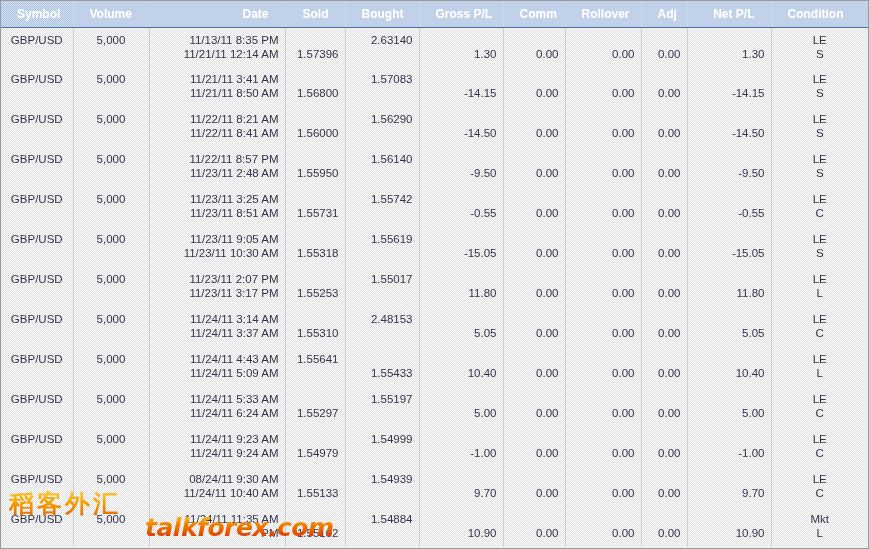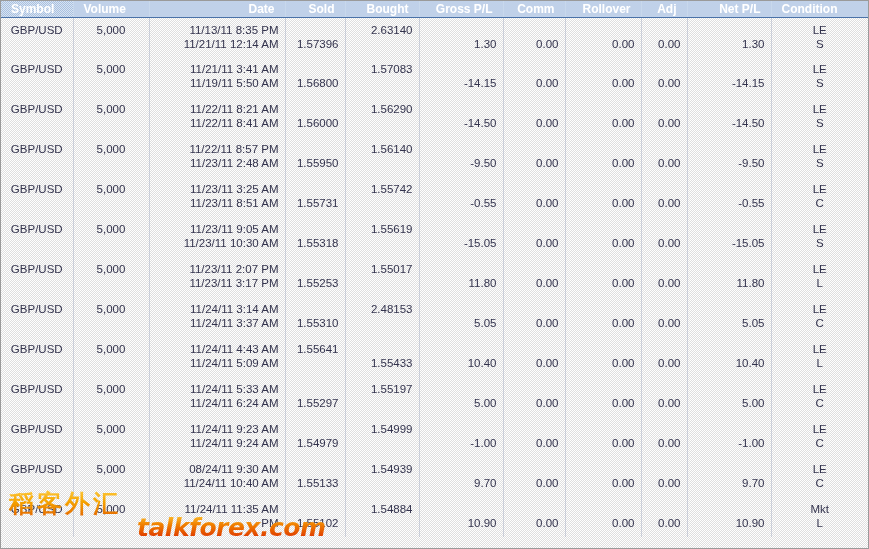--- a/index.html
+++ b/index.html
@@ -33,22 +33,22 @@
   table.grid {
     position: relative;
     width: 867px;
     border-collapse: collapse;
     table-layout: fixed;
     font-size: 11.5px;
   }
 
   
   thead th {
-    height: 16px;
-    padding: 0 10px;
+    height: 26px;
+    padding: 0 16px;
     box-sizing: border-box;
     font-weight: bold;
     font-size: 12px;
     color: #ffffff;
     text-shadow: 0 0 1px rgba(255,255,255,0.25);
     background-color: #a8c0e0;
     background-image:
       linear-gradient(45deg, rgba(255,255,255,0.55) 25%, transparent 25%, transparent 75%, rgba(255,255,255,0.55) 75%),
       linear-gradient(45deg, rgba(255,255,255,0.55) 25%, transparent 25%, transparent 75%, rgba(255,255,255,0.55) 75%);
     background-size: 2px 2px, 2px 2px;
@@ -95,21 +95,21 @@
   col.c-netpl     { width: 84px; }
   col.c-condition { width: 97px; }
 
   
   #watermark {
     position: absolute;
     left: 8px;
     bottom: 6px;
     display: flex;
     align-items: center;
-    gap: 16px;
+    gap: 24px;
     pointer-events: none;
     user-select: none;
   }
   #watermark .cjk {
     font-family: "DejaVu Sans", sans-serif;
     font-size: 25px;
     font-weight: bold;
     letter-spacing: 3px;
     background-image: linear-gradient(180deg, #ffd34d 0%, #f5a300 45%, #e05a00 100%);
     -webkit-background-clip: text;
@@ -214,21 +214,21 @@
         </tr>
         <tr class="trade-row">
           <td class="al-left">
             <span class="line">GBP/USD</span>
           </td>
           <td class="al-left">
             <span class="line">5,000</span>
           </td>
           <td class="al-right">
             <span class="line">11/21/11 3:41 AM</span>
-            <span class="line">11/19/11 5:50 AM</span>
+            <span class="line">11/21/11 8:50 AM</span>
           </td>
           <td class="al-right">
             <span class="line"></span>
             <span class="line">1.56800</span>
           </td>
           <td class="al-right">
             <span class="line">1.57083</span>
             <span class="line"></span>
           </td>
           <td class="al-right">

